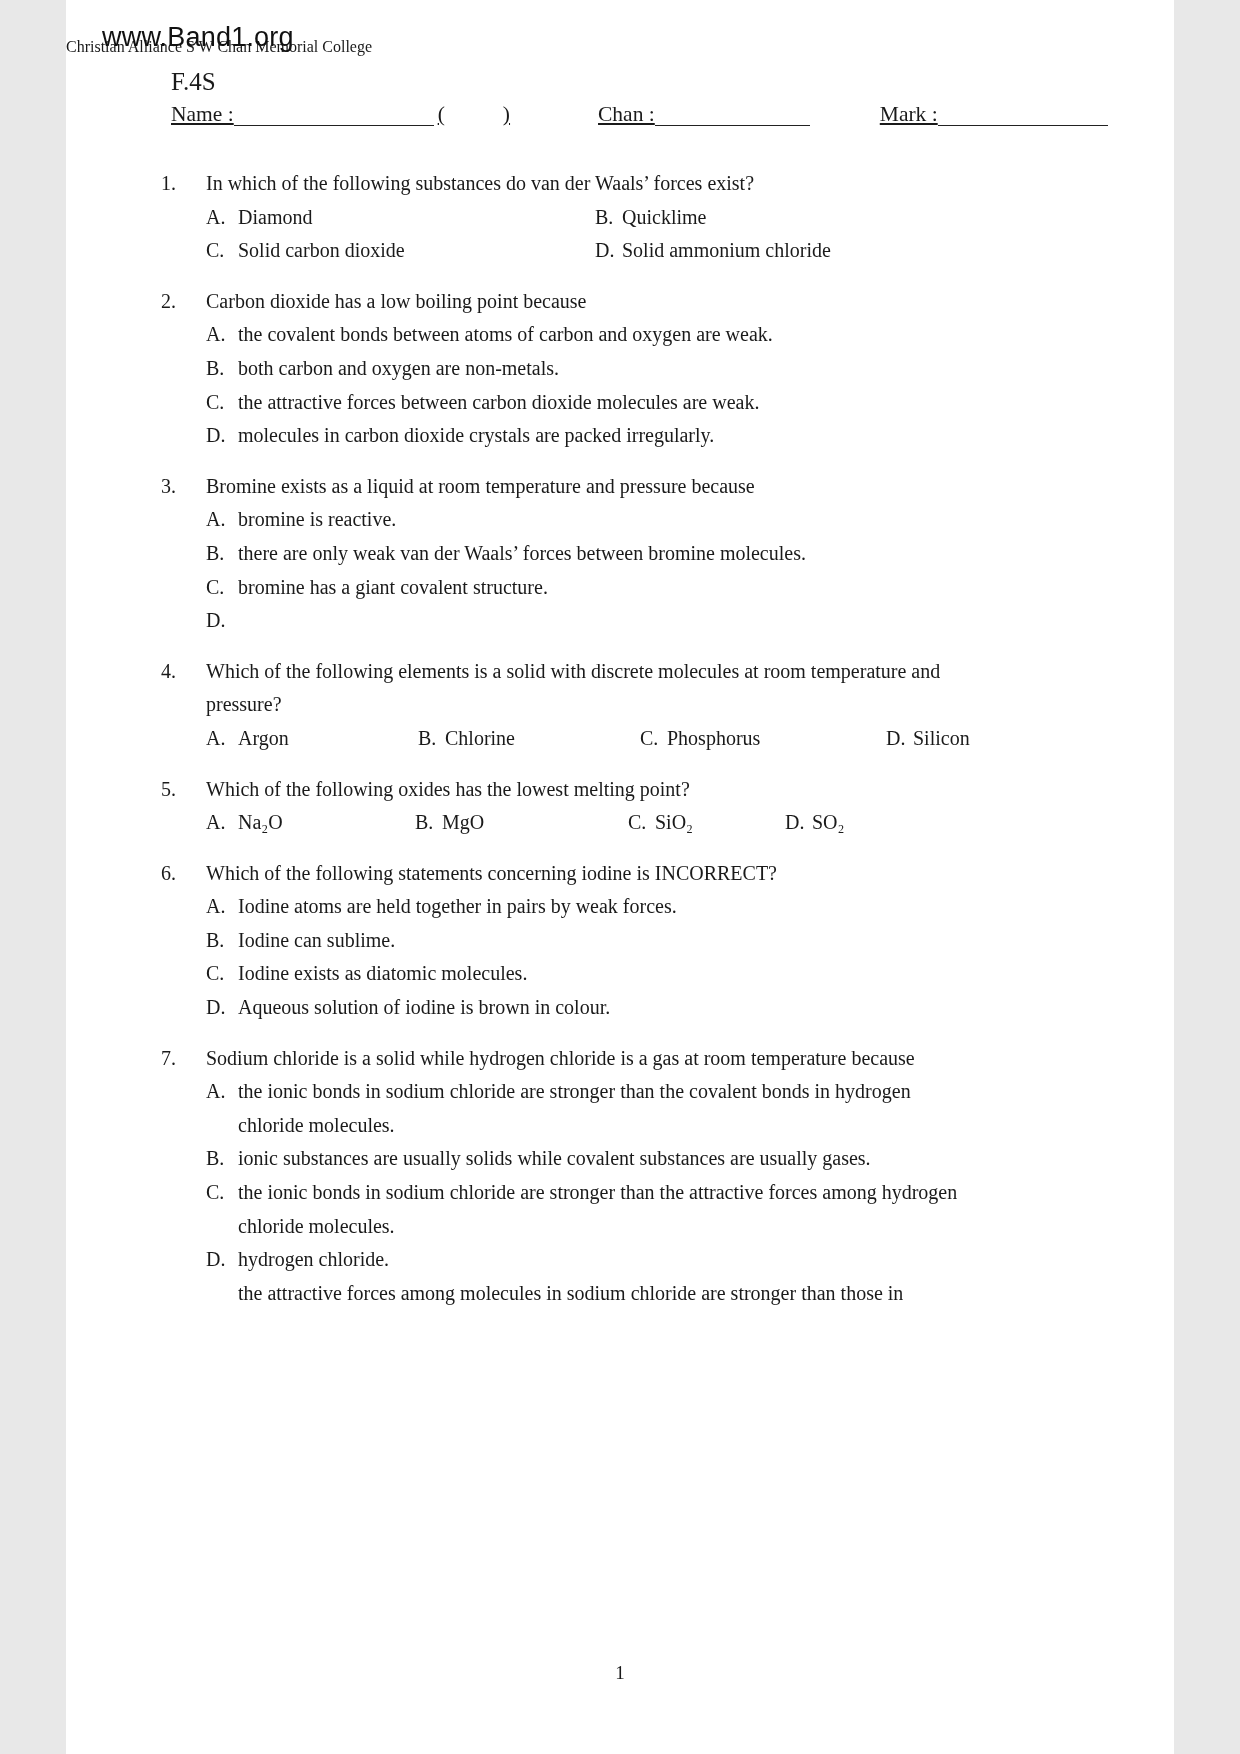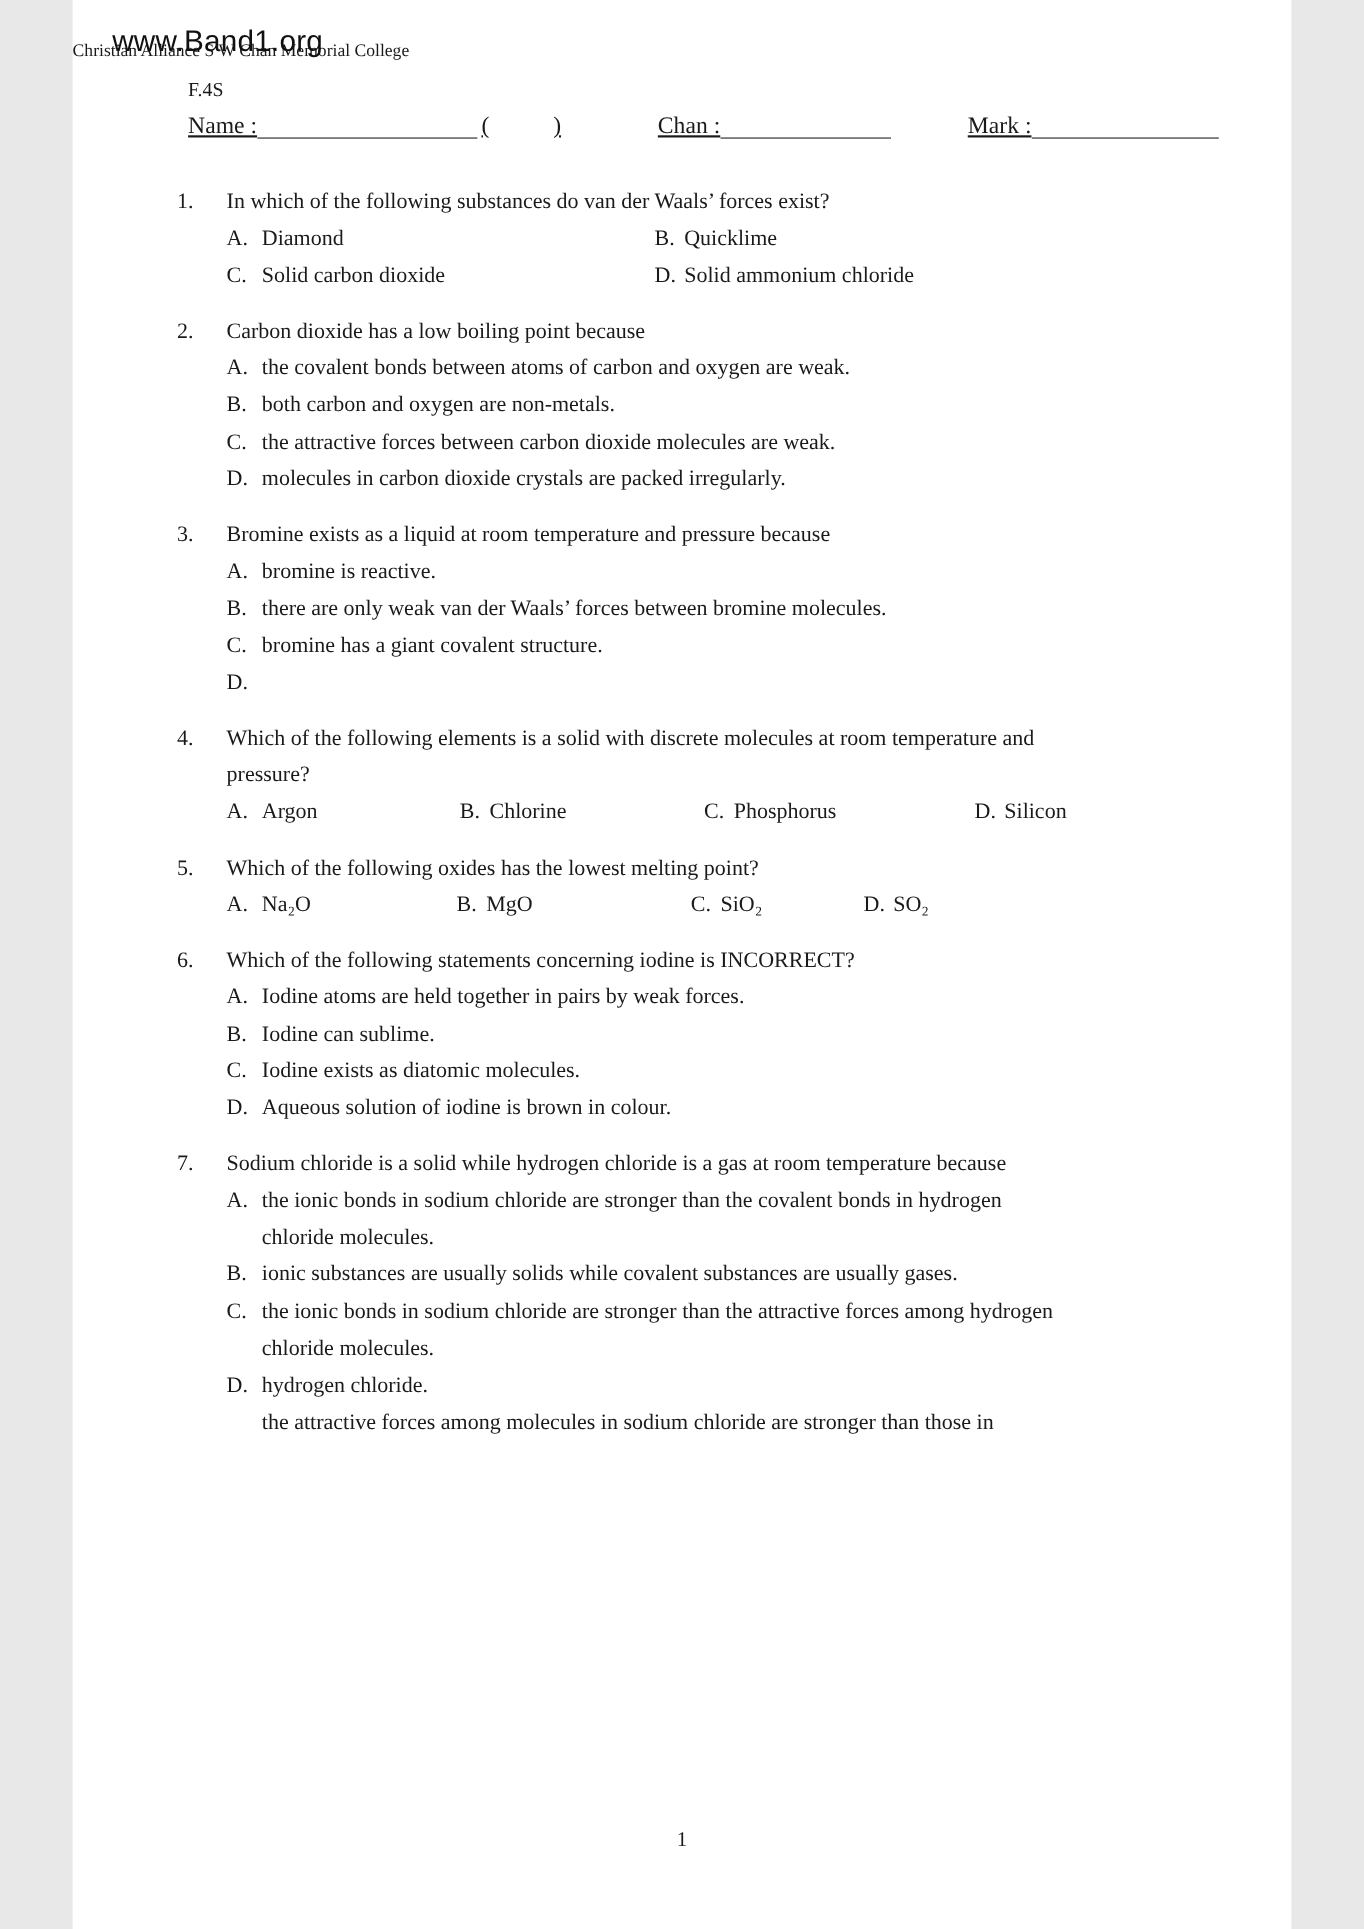--- a/index.html
+++ b/index.html
@@ -11,21 +11,21 @@
     color:#1a1a1a;
     font-family:"Liberation Serif","DejaVu Serif",serif;
     overflow:hidden;
   }
   .watermark{
     position:absolute;left:36px;top:22px;
     font-family:"Liberation Sans","DejaVu Sans",sans-serif;
     font-size:27px;letter-spacing:0.2px;color:#111;
   }
   .title-block{padding-top:30px;text-align:left;font-size:16px;line-height:33px;}
-  .class-line{margin-left:105px;margin-top:2px;font-size:18px;line-height:33px;}
+  .class-line{margin-left:105px;margin-top:2px;font-size:25px;line-height:33px;}
   .info-row{
     display:flex;align-items:baseline;
     margin-left:105px;margin-top:0;
     font-size:21.5px;line-height:33px;white-space:nowrap;text-decoration:underline;
   }
   .u{display:inline-block;border-bottom:1.6px solid #222;position:relative;top:5px;}
   .u-name{width:200px;}
   .u-date{width:155px;}
   .u-mark{width:170px;}
   .paren-open{margin-left:4px;}

